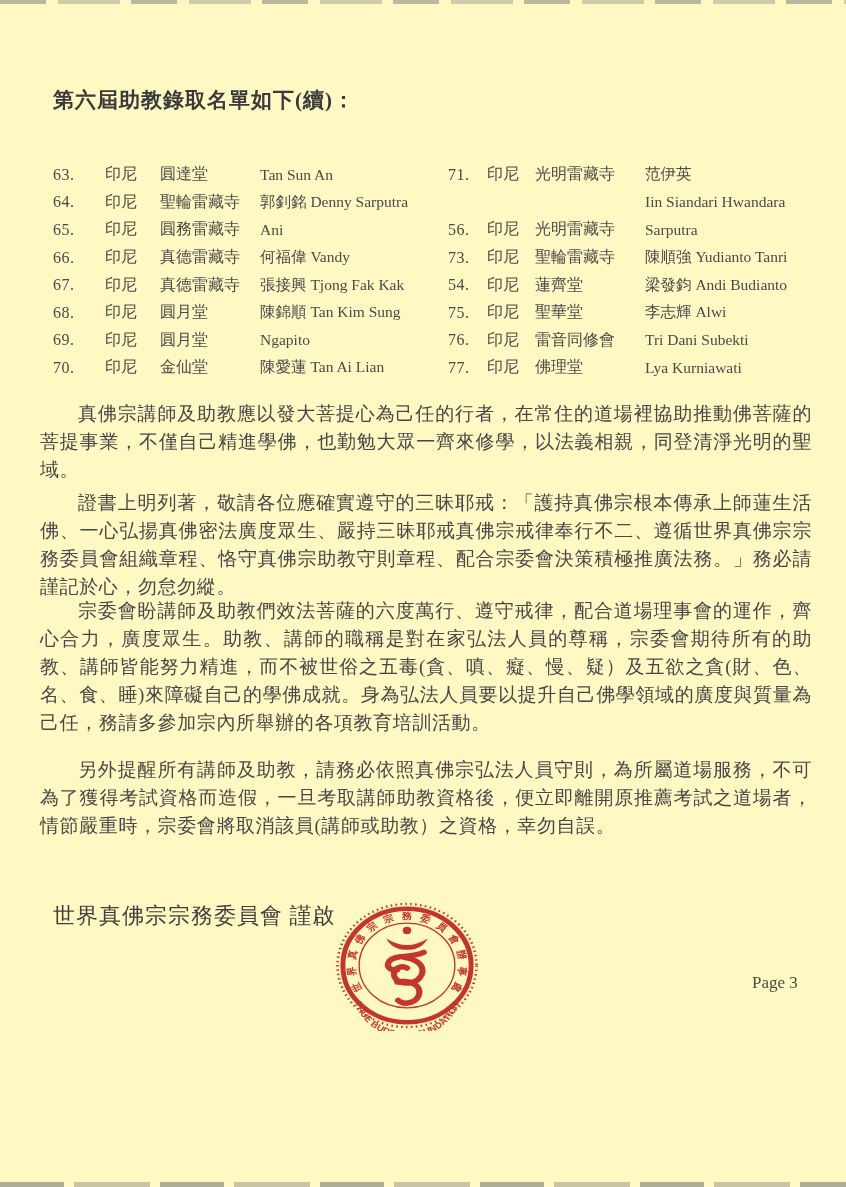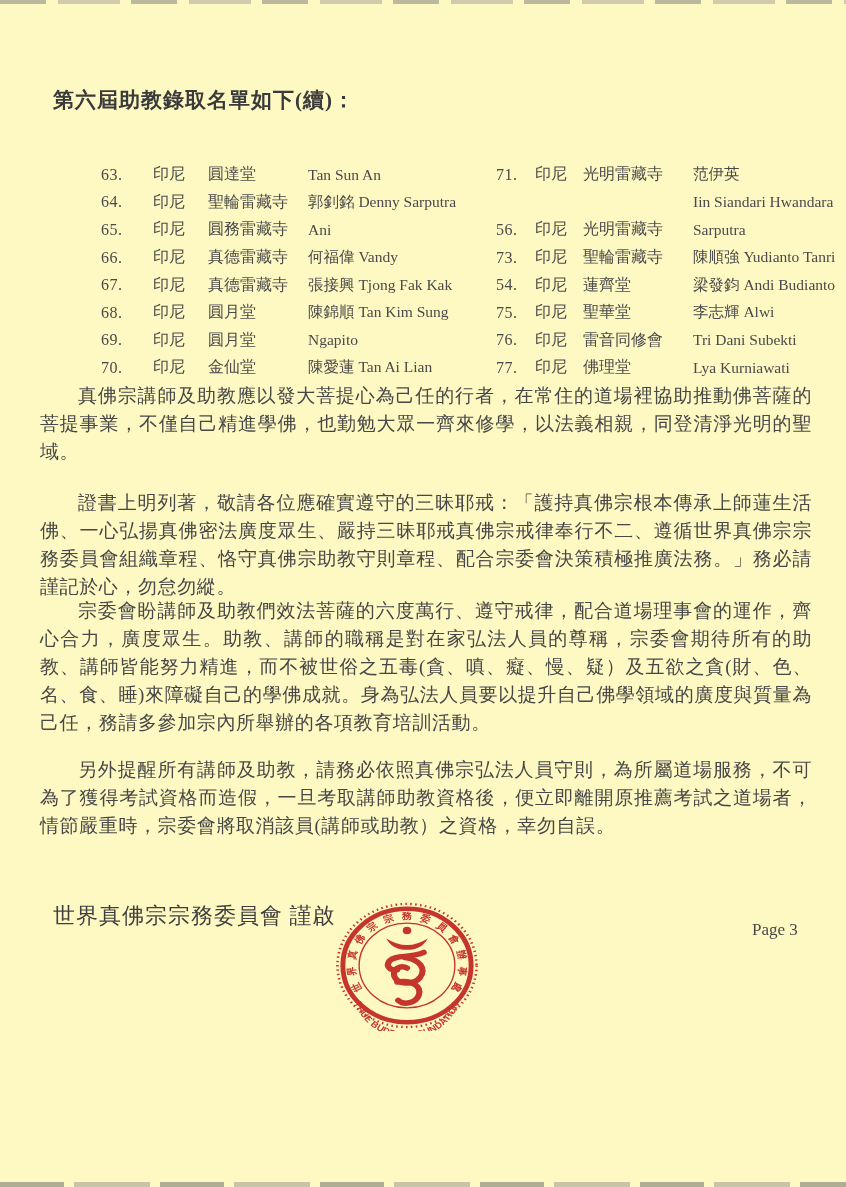--- a/index.html
+++ b/index.html
@@ -25,42 +25,42 @@
   }
   .title{
     position:absolute;left:53px;top:86px;
     font-size:21px;font-weight:700;color:#3a3a3a;
     letter-spacing:1px;
   }
   
   .roster-col{position:absolute;top:161px;font-size:16px;color:#4a4a4a;}
   .roster-col.left{left:53px;width:372px;}
   .roster-col.right{left:448px;width:372px;}
-  .r-row{display:grid;height:27.6px;align-items:center;margin-left:48px;}
+  .r-row{display:grid;height:27.6px;align-items:center;}
   .left .r-row{grid-template-columns:52px 55px 100px 1fr;}
   .right .r-row{grid-template-columns:39px 48px 110px 1fr;}
   .r-num{letter-spacing:.5px;}
   .r-name{font-size:15.5px;white-space:nowrap;}
   
   .para{
     position:absolute;left:40px;width:772px;
     font-size:19px;line-height:28px;color:#474747;
     text-align:justify;text-align-last:left;
     text-indent:2em;letter-spacing:.6px;
   }
-  .p1{top:382px;}
+  .p1{top:400px;}
   .p2{top:489px;}
   .p3{top:597px;}
   .p4{top:756px;}
   
   .closing{position:absolute;left:53px;top:884px;font-size:22px;line-height:31px;color:#3f3f3f;letter-spacing:1px;margin-top:16px;}
   
   .seal{position:absolute;left:333px;top:900px;width:148px;height:131px;}
   
-  .pageno{position:absolute;left:752px;top:920px;font-size:17px;color:#4a4a4a;}
+  .pageno{position:absolute;left:752px;top:973px;font-size:17px;color:#4a4a4a;}
 </style>
 </head>
 <body>
 
 <div id="page">
 
   <div class="edge edge-top"></div>
 
   <div class="title">第六屆助教錄取名單如下(續)：</div>
 

